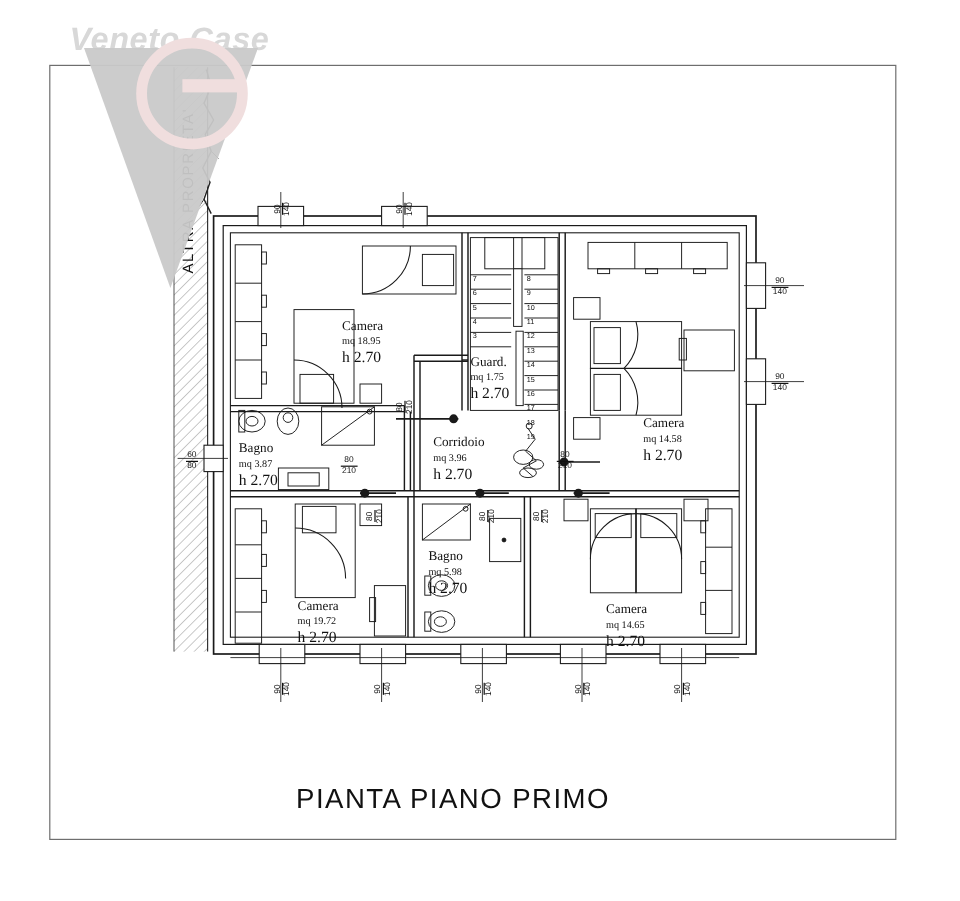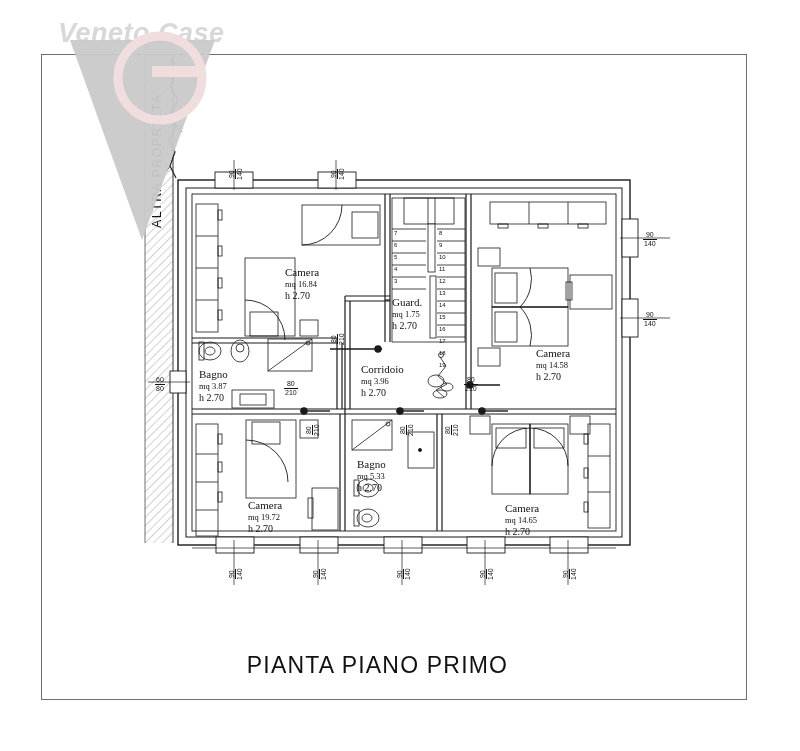--- a/index.html
+++ b/index.html
@@ -19,21 +19,21 @@
 
   
   #plan-svg{position:absolute;left:0;top:0;width:800px;height:751px;z-index:3;}
 
   
   #labels{position:absolute;left:0;top:0;width:800px;height:751px;z-index:4;}
   .room-label{position:absolute;line-height:1.22;white-space:nowrap;
               font-family:Liberation Serif, serif;}
   .room-name{font-size:11px;color:#111;}
   .room-area{font-size:8.5px;color:#111;}
-  .room-h{font-size:10px;color:#111;}
+  .room-h{font-size:13px;color:#111;}
 
   .dim{position:absolute;font-size:7px;color:#111;white-space:nowrap;
        font-family:"Liberation Sans",sans-serif;line-height:1.08;text-align:center;}
   .dim .top{border-bottom:0.8px solid #111;padding:0 1px;}
   .dim .bot{padding:0 1px;}
   .dim-v{position:absolute;font-size:7px;color:#111;white-space:nowrap;
          transform:rotate(-90deg);transform-origin:left top;
          font-family:"Liberation Sans",sans-serif;}
   .dv-pair{display:flex;flex-direction:column;align-items:center;line-height:1.05;}
   .dv-pair .a{border-bottom:0.8px solid #111;padding:0 1px;}
@@ -334,21 +334,21 @@
     <line x1="148" y1="382" x2="190" y2="382"></line>
   </g>
 </svg>
 
 <div id="labels">
 
   <div id="altra-prop">ALTRA PROPRIETA'</div>
 
   <div class="room-label" style="left:285px;top:266px;">
     <div class="room-name">Camera</div>
-    <div class="room-area">mq 16.84</div>
+    <div class="room-area">mq 18.95</div>
     <div class="room-h">h 2.70</div>
   </div>
 
   <div class="room-label" style="left:392px;top:296px;">
     <div class="room-name">Guard.</div>
     <div class="room-area">mq 1.75</div>
     <div class="room-h">h 2.70</div>
   </div>
 
   <div class="room-label" style="left:536px;top:347px;">
@@ -370,21 +370,21 @@
   </div>
 
   <div class="room-label" style="left:248px;top:499px;">
     <div class="room-name">Camera</div>
     <div class="room-area">mq 19.72</div>
     <div class="room-h">h 2.70</div>
   </div>
 
   <div class="room-label" style="left:357px;top:458px;">
     <div class="room-name">Bagno</div>
-    <div class="room-area">mq 5.33</div>
+    <div class="room-area">mq 5.98</div>
     <div class="room-h">h 2.70</div>
   </div>
 
   <div class="room-label" style="left:505px;top:502px;">
     <div class="room-name">Camera</div>
     <div class="room-area">mq 14.65</div>
     <div class="room-h">h 2.70</div>
   </div>
 
   <div class="dim-v" style="left:228px;top:180px;">

